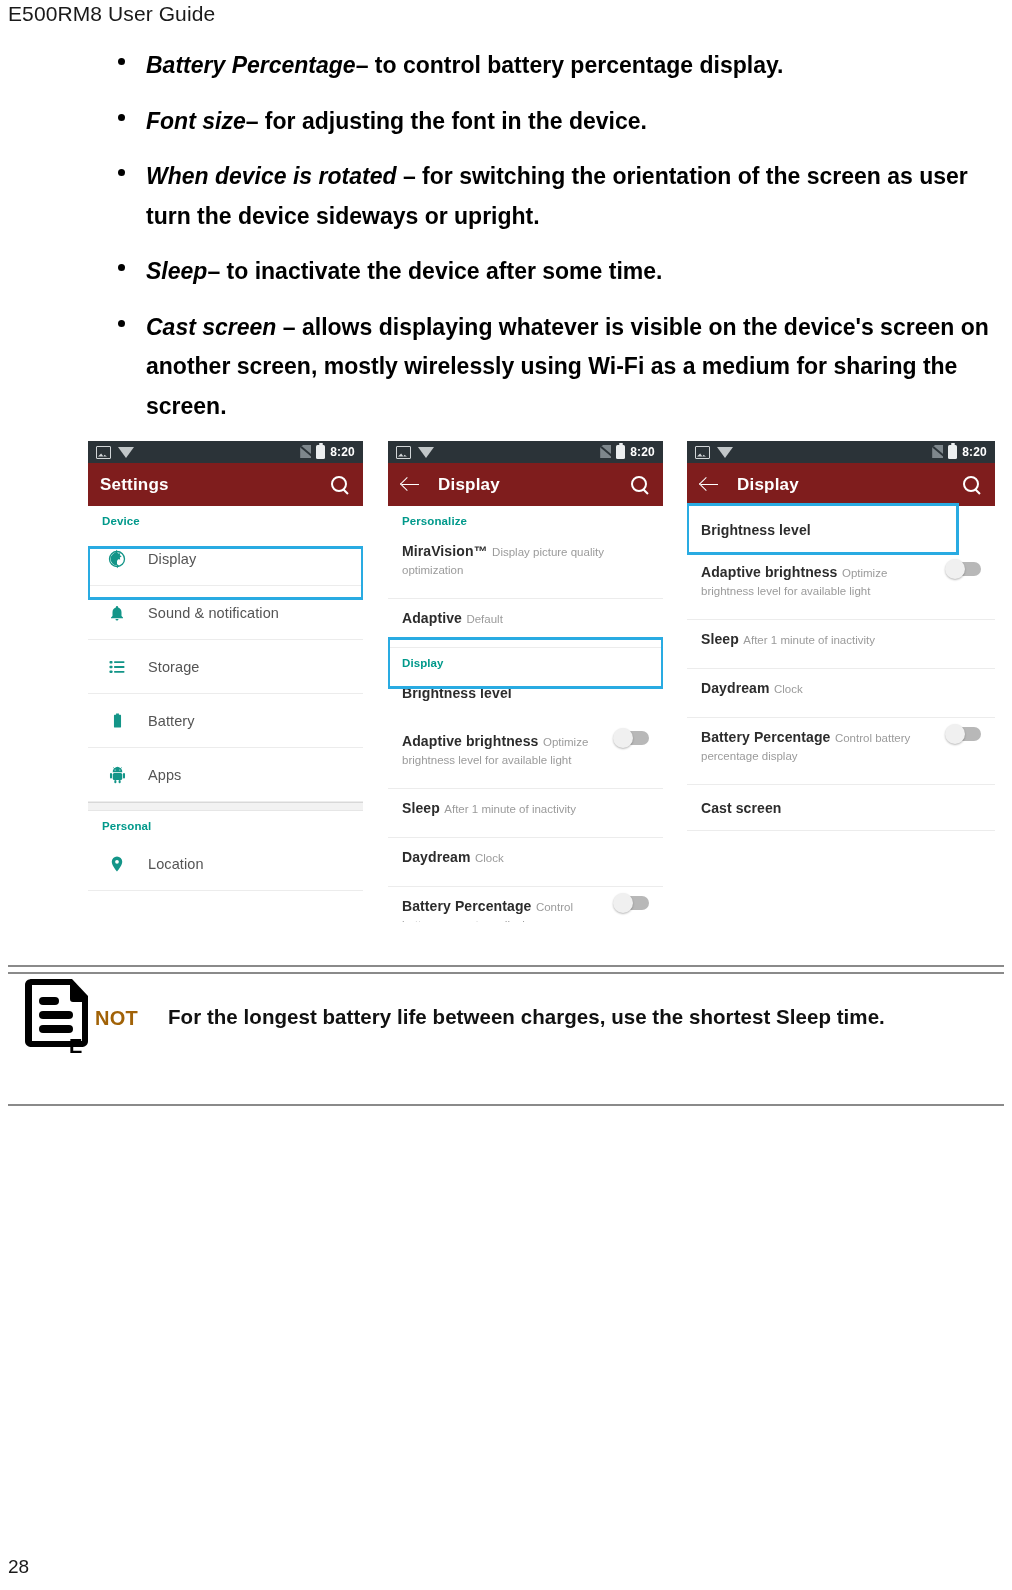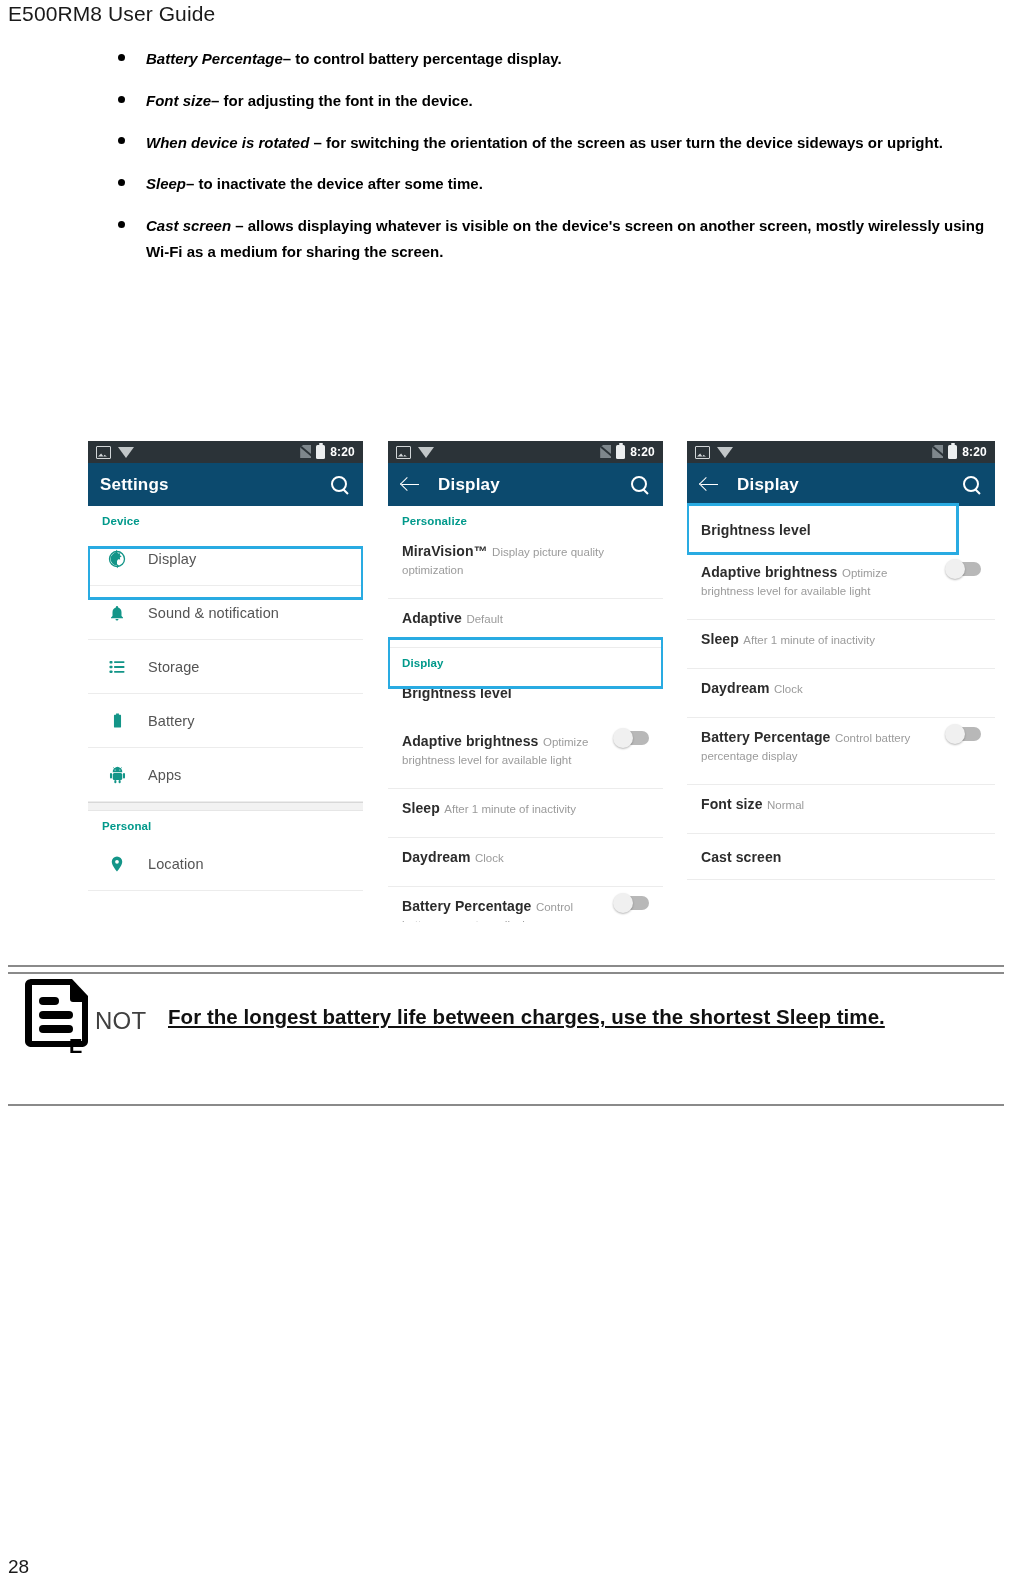--- a/index.html
+++ b/index.html
@@ -30,21 +30,21 @@
   .bullet-list {
     position: absolute;
     left: 108px;
     top: 46px;
     width: 890px;
   }
   .bullet-item {
     position: relative;
     padding-left: 38px;
     margin-bottom: 16px;
-    font-size: 15px;
+    font-size: 23px;
     line-height: 1.72;
     color: #000;
     font-weight: 600;
   }
   .bullet-item .dot {
     position: absolute;
     left: 10px;
     top: 0.52em;
     width: 7px;
     height: 7px;
@@ -130,21 +130,21 @@
     position: relative;
   }
   .ic-battery::before{
     content:"";position:absolute;left:2.5px;top:-2.5px;width:4px;height:2.5px;
     background:#eceff0;border-radius:1px;
   }
 
   
   .appbar {
     height: 43px;
-    background: #0c4a6e;
+    background: #7f1d1d;
     display: flex;
     align-items: center;
     padding: 0 12px;
     box-sizing: border-box;
     color: #fff;
   }
   .appbar .title {
     font-size: 17px;
     font-weight: 700;
     letter-spacing: .2px;
@@ -263,40 +263,39 @@
     border-top: 2px solid #8a8a8a;
   }
   .note-icon {
     position: absolute;
     left: 18px; top: 977px;
     width: 78px; height: 74px;
   }
   .note-label {
     position: absolute;
     left: 95px; top: 1007px;
-    font-size: 24px;
-    font-weight: 400;
-    color: #404040;
+    font-size: 20px;
+    font-weight: 700;
+    color: #a16207;
     letter-spacing: .2px;
   }
   .note-label-2 {
     position: absolute;
     left: 69px; top: 1035px;
     font-size: 20px;
     font-weight: 700;
     color: #000;
   }
   .note-text {
     position: absolute;
     left: 168px; top: 1005px;
     font-size: 20.5px;
     font-weight: 600;
     color: #111;
     letter-spacing: .05px;
-    text-decoration: underline;
   }
 
   
   .page-number {
     position: absolute;
     left: 8px;
     top: 1556px;
     font-size: 19px;
     color: #1a1a1a;
   }
@@ -574,26 +573,20 @@
       </div>
 
       <div class="row row-simple r2">
         <span class="rowtext">
           <span class="primary">Battery Percentage</span>
           <span class="secondary">Control battery percentage display</span>
         </span>
         <span class="toggle"></span>
       </div>
 
-      <div class="row row-simple r2">
-        <span class="rowtext">
-          <span class="primary">Font size</span>
-          <span class="secondary">Normal</span>
-        </span>
-      </div>
 
 
       <div class="row row-simple r2" style="padding-top:13px;padding-bottom:13px;">
         <span class="rowtext">
           <span class="primary">Cast screen</span>
         </span>
       </div>
     </div>
 
     <div class="hl" style="left:-1px; top:62px; width:273px; height:52px;"></div>

